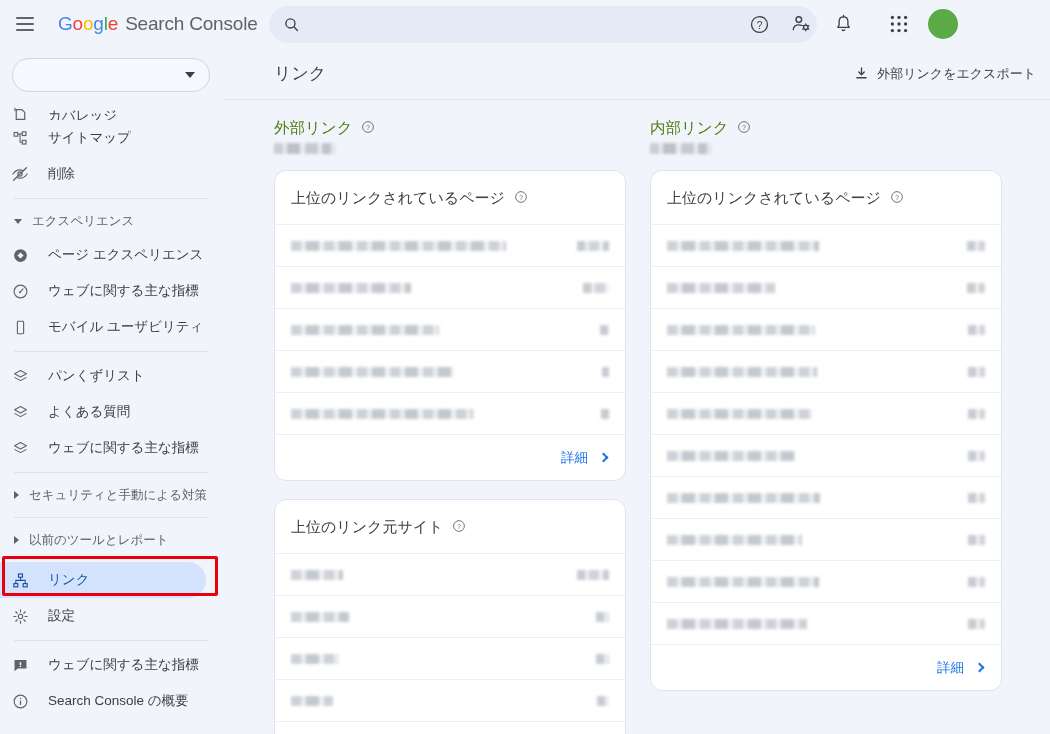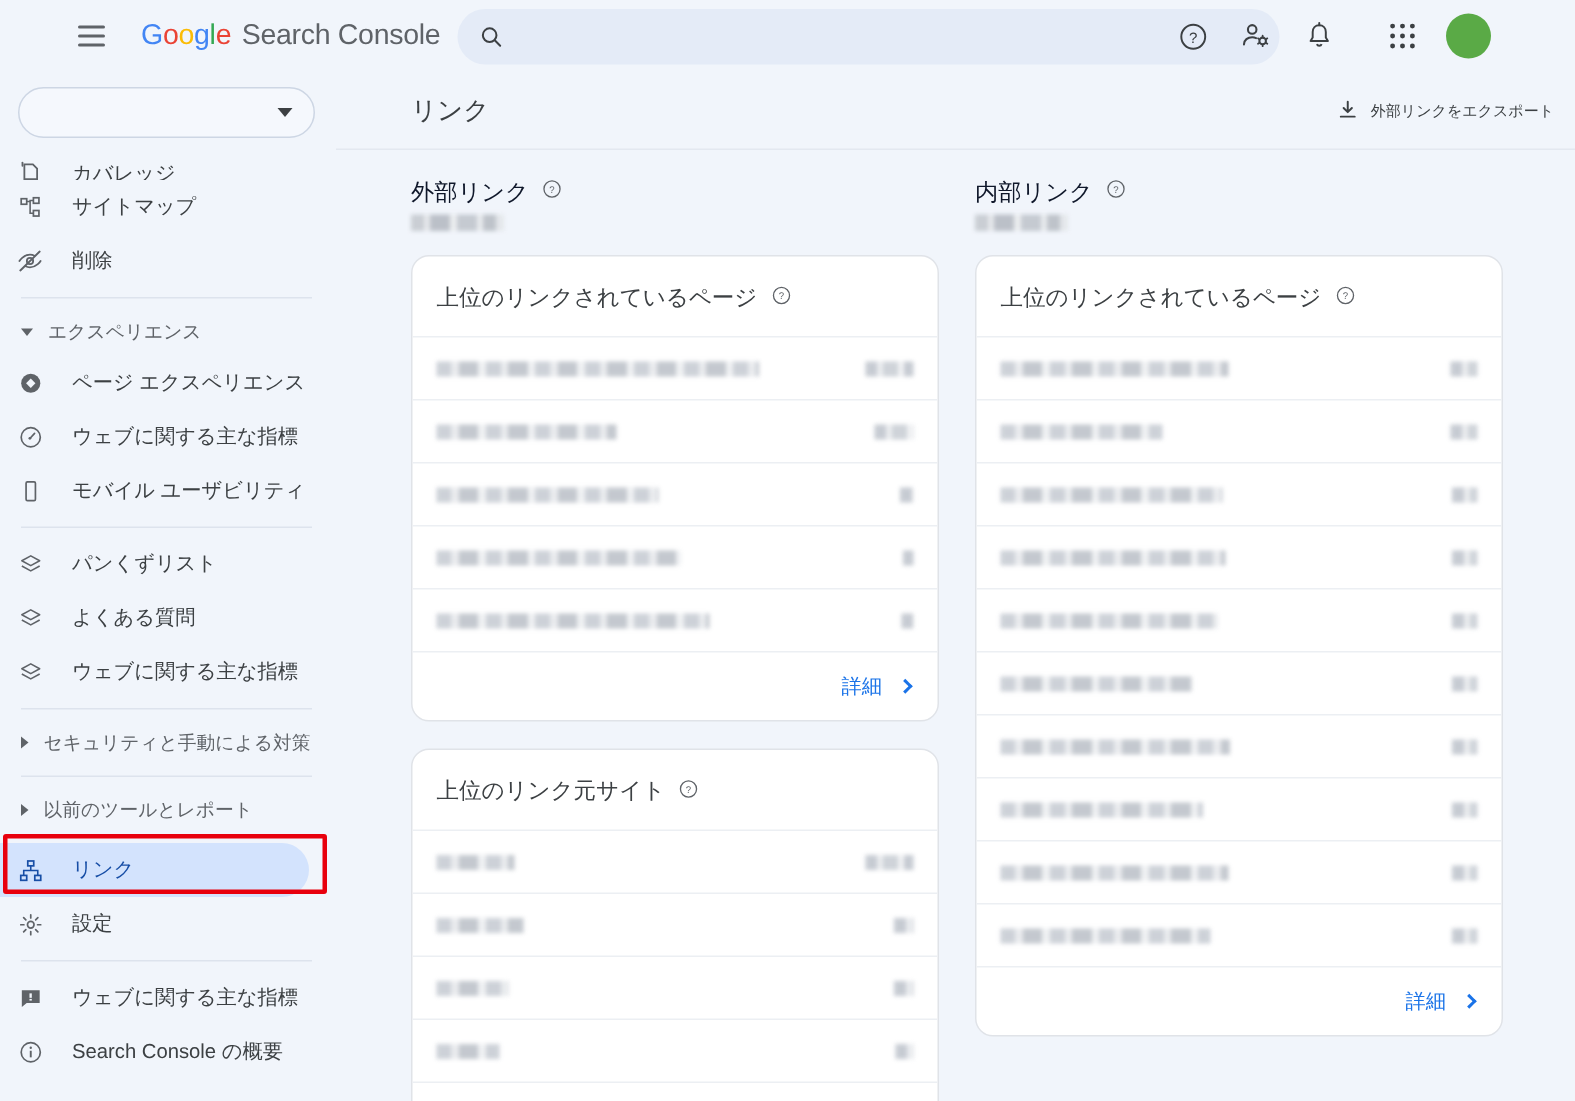--- a/index.html
+++ b/index.html
@@ -21,21 +21,20 @@
 
   
   .topbar {
     position: absolute;
     top: 0; left: 0;
     width: 970px;
     height: 48px;
     background: #f1f5fb;
     display: flex;
     align-items: center;
-    margin-left: 36px;
   }
   .hamburger {
     width: 24px; height: 24px;
     margin-left: 16px;
     display: flex; flex-direction: column;
     justify-content: center; gap: 4px;
     cursor: pointer;
   }
   .hamburger span {
     display: block; height: 2px; width: 18px;
@@ -216,39 +215,39 @@
     padding: 0 14px 0 50px;
     border-bottom: 1px solid #e3e8f0;
   }
   .page-title {
     font-size: 17px;
     color: #3c4043;
   }
   .export-btn {
     display: flex; align-items: center; gap: 8px;
     cursor: pointer;
-    font-size: 10px;
+    font-size: 13px;
     color: #3c4043;
     white-space: nowrap;
   }
 
   .columns {
     display: flex;
     padding: 18px 14px 0 50px;
     gap: 24px;
   }
   .col { width: 352px; flex: 0 0 352px; }
 
   .col-head {
     display: flex; align-items: center; gap: 8px;
     margin-bottom: 4px;
   }
   .col-head .t {
     font-size: 15.5px;
-    color: #0f172a;
+    color: #4d7c0f;
   }
   .blur-count {
     width: 62px; height: 11px;
     margin-bottom: 16px;
     background:
       linear-gradient(90deg,
         #c8ccd2 0 9px, #e6e8eb 9px 13px,
         #b9bec6 13px 26px, #eceef0 26px 31px,
         #c3c8cf 31px 44px, #e9ebee 44px 48px,
         #bcc1c8 48px 57px, #e4e7ea 57px 62px);

